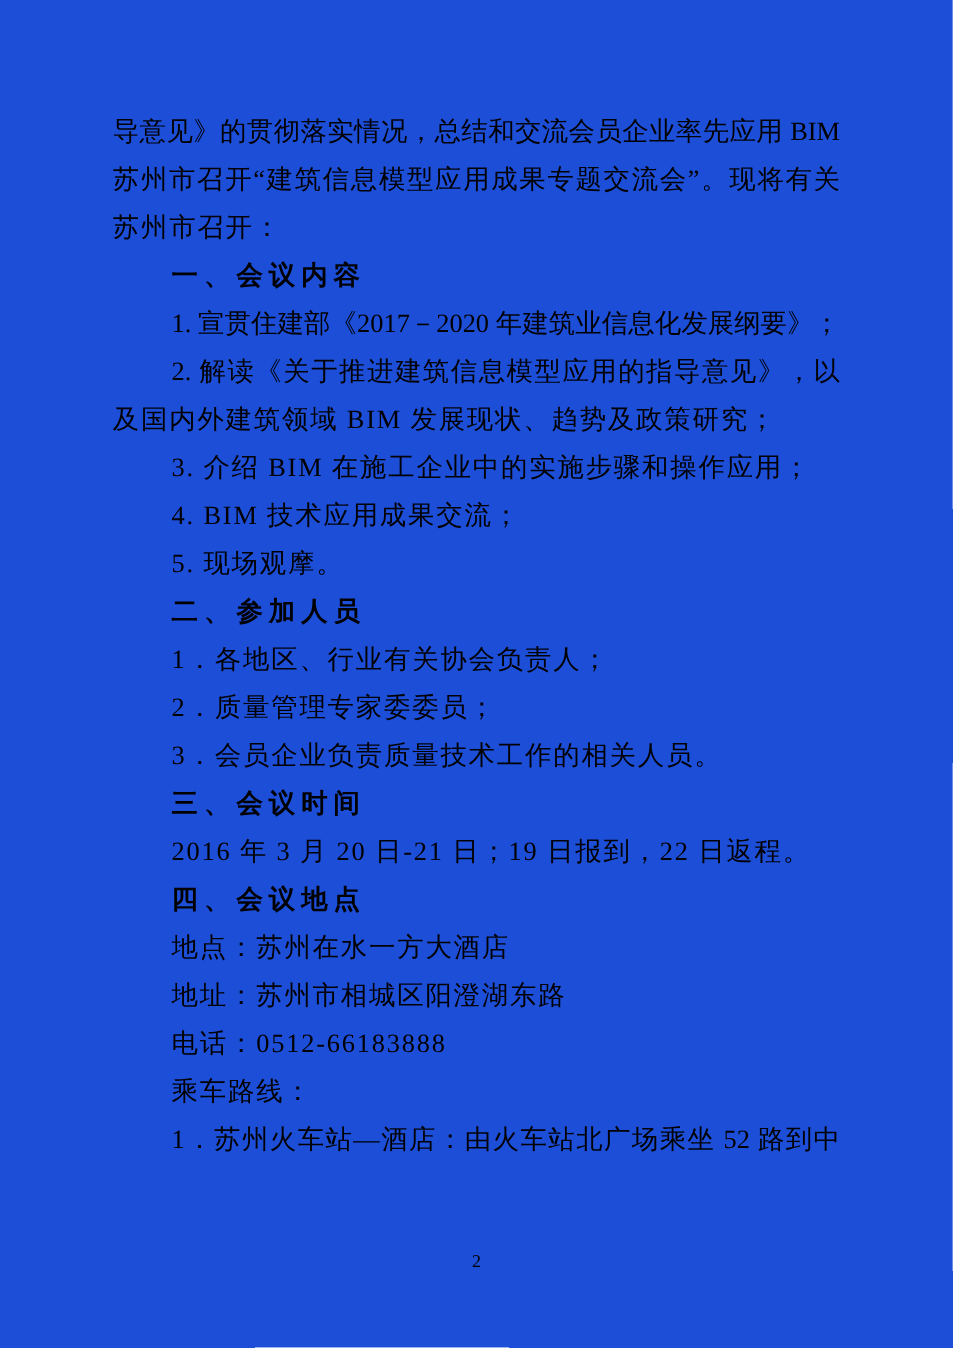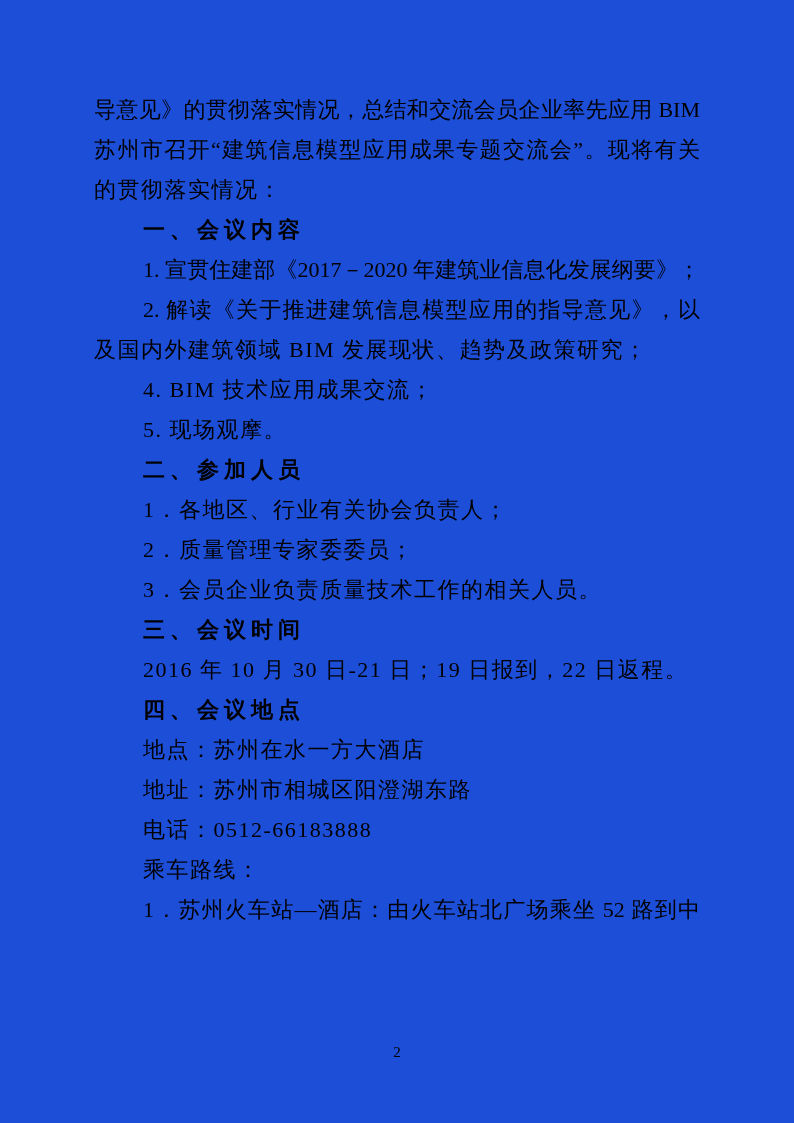--- a/index.html
+++ b/index.html
@@ -58,33 +58,34 @@
     color: #000000;
   }
 </style>
 </head>
 <body>
 
 <div class="page">
   <div class="content">
       <div class="line justify">导意见》的贯彻落实情况，总结和交流会员企业率先应用 BIM</div>
       <div class="line justify">苏州市召开“建筑信息模型应用成果专题交流会”。现将有关</div>
-      <div class="line">的贯彻落实情况：</div>
+      <div class="line">苏州市召开：</div>
       <div class="line indent heading">一、会议内容</div>
       <div class="line indent justify">1. 宣贯住建部《2017－2020 年建筑业信息化发展纲要》；</div>
       <div class="line indent justify">2. 解读《关于推进建筑信息模型应用的指导意见》，以</div>
       <div class="line">及国内外建筑领域 BIM 发展现状、趋势及政策研究；</div>
+      <div class="line indent">3. 介绍 BIM 在施工企业中的实施步骤和操作应用；</div>
       <div class="line indent">4. BIM 技术应用成果交流；</div>
       <div class="line indent">5. 现场观摩。</div>
       <div class="line indent heading">二、参加人员</div>
       <div class="line indent">1．各地区、行业有关协会负责人；</div>
       <div class="line indent">2．质量管理专家委委员；</div>
       <div class="line indent">3．会员企业负责质量技术工作的相关人员。</div>
       <div class="line indent heading">三、会议时间</div>
-      <div class="line indent">2016 年 10 月 30 日-21 日；19 日报到，22 日返程。</div>
+      <div class="line indent">2016 年 3 月 20 日-21 日；19 日报到，22 日返程。</div>
       <div class="line indent heading">四、会议地点</div>
       <div class="line indent">地点：苏州在水一方大酒店</div>
       <div class="line indent">地址：苏州市相城区阳澄湖东路</div>
       <div class="line indent">电话：0512-66183888</div>
       <div class="line indent">乘车路线：</div>
       <div class="line indent justify">1．苏州火车站—酒店：由火车站北广场乘坐 52 路到中</div>
     </div>
   <div class="page-number">2</div>
 </div>
 

